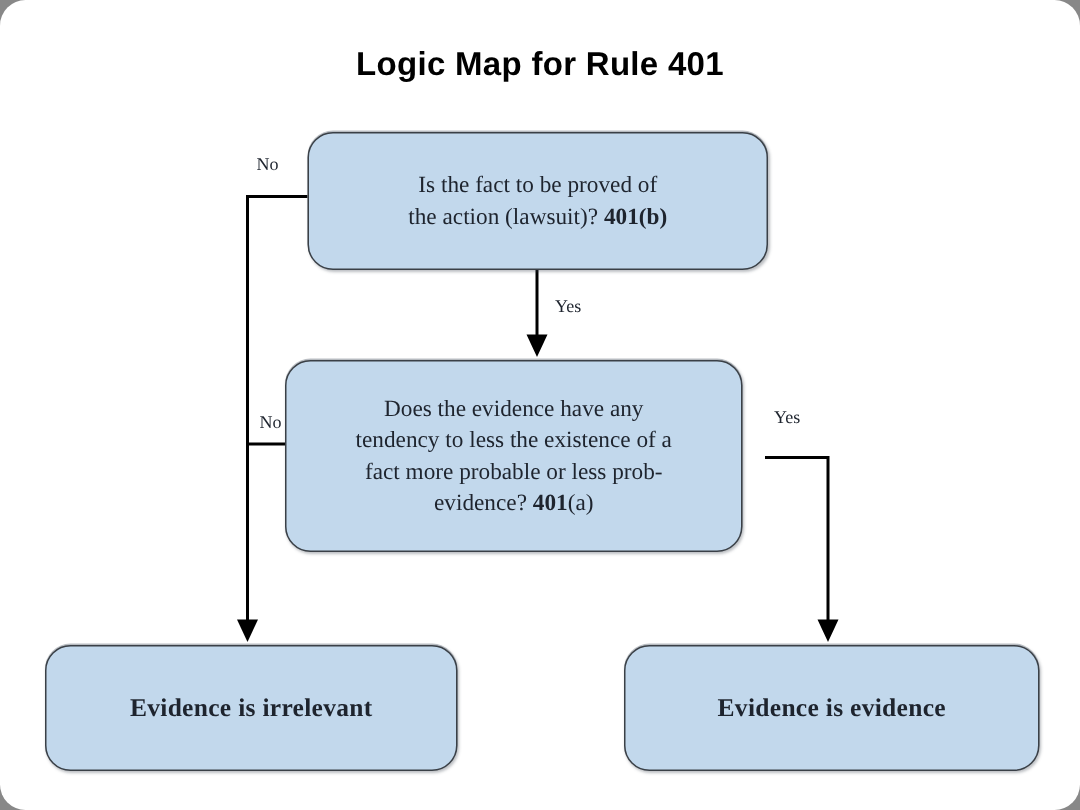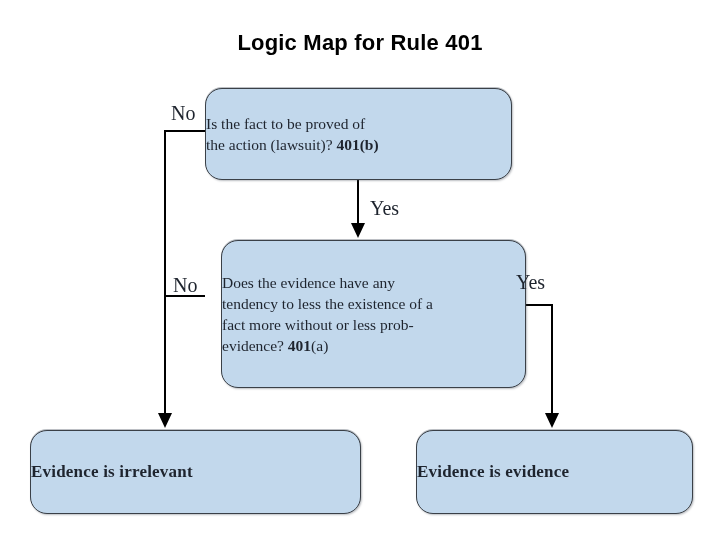--- a/index.html
+++ b/index.html
@@ -15,20 +15,21 @@
     background: #888;
     font-family: "Liberation Serif", serif;
   }
   .slide {
     position: relative;
     width: 720px;
     height: 540px;
     background: var(--background);
     overflow: hidden;
     margin: 0 auto;
+    border-radius: 17px;
   }
   .title {
     position: absolute;
     top: 30px;
     left: 0;
     width: 720px;
     text-align: center;
     font-family: "Liberation Sans", sans-serif;
     font-weight: 700;
     font-size: 22px;
@@ -50,40 +51,40 @@
     stroke: none;
   }
   .node {
     position: absolute;
     background: var(--box-fill);
     border: 1.6px solid var(--box-border);
     border-radius: 17px;
     box-shadow: 1px 1px 2px rgba(60,70,80,0.35), 0 -1px 0 rgba(110,120,130,0.45);
     display: flex;
     flex-direction: column;
-    align-items: flex-start;
+    align-items: center;
     justify-content: center;
     text-align: center;
     color: var(--box-text);
     box-sizing: border-box;
   }
   .node .line {
     font-size: 15.5px;
     line-height: 21px;
     white-space: pre;
   }
   .node .ref { font-weight: 700; }
   .node-q1 { left: 205px; top: 88px;  width: 307px; height: 92px; }
-  .node-q2 { left: 221px; top: 240px; width: 305px; height: 148px; }
+  .node-q2 { left: 190px; top: 240px; width: 305px; height: 128px; }
   .node-result { font-size: 17px; font-weight: 600; letter-spacing: 0.2px; }
-  .node-irrelevant { left: 30px;  top: 430px; width: 331px; height: 84px; }
+  .node-irrelevant { left: 30px;  top: 430px; width: 275px; height: 84px; }
   .node-relevant   { left: 416px; top: 430px; width: 277px; height: 84px; }
   .edge-label {
     position: absolute;
-    font-size: 20px;
+    font-size: 12px;
     color: var(--box-text);
   }
   .label-no1  { left: 171px; top: 102px; }
   .label-yes1 { left: 370px; top: 197px; }
   .label-no2  { left: 173px; top: 274px; }
   .label-yes2 { left: 516px; top: 271px; }
 </style>
 </head>
 <body>
 
@@ -106,21 +107,21 @@
   </svg>
 
   <div class="node node-q1">
     <div class="line">Is the fact to be proved of</div>
     <div class="line"><span>the action (lawsuit)? </span><span class="ref">401(b)</span></div>
   </div>
 
   <div class="node node-q2">
     <div class="line">Does the evidence have any</div>
     <div class="line">tendency to less the existence of a</div>
-    <div class="line">fact more without or less prob-</div>
+    <div class="line">fact more probable or less prob-</div>
     <div class="line"><span>evidence? </span><span class="ref">401</span><span>(a)</span></div>
   </div>
 
   <div class="node node-result node-irrelevant">
     <div>Evidence is irrelevant</div>
   </div>
 
   <div class="node node-result node-relevant">
     <div>Evidence is evidence</div>
   </div>

